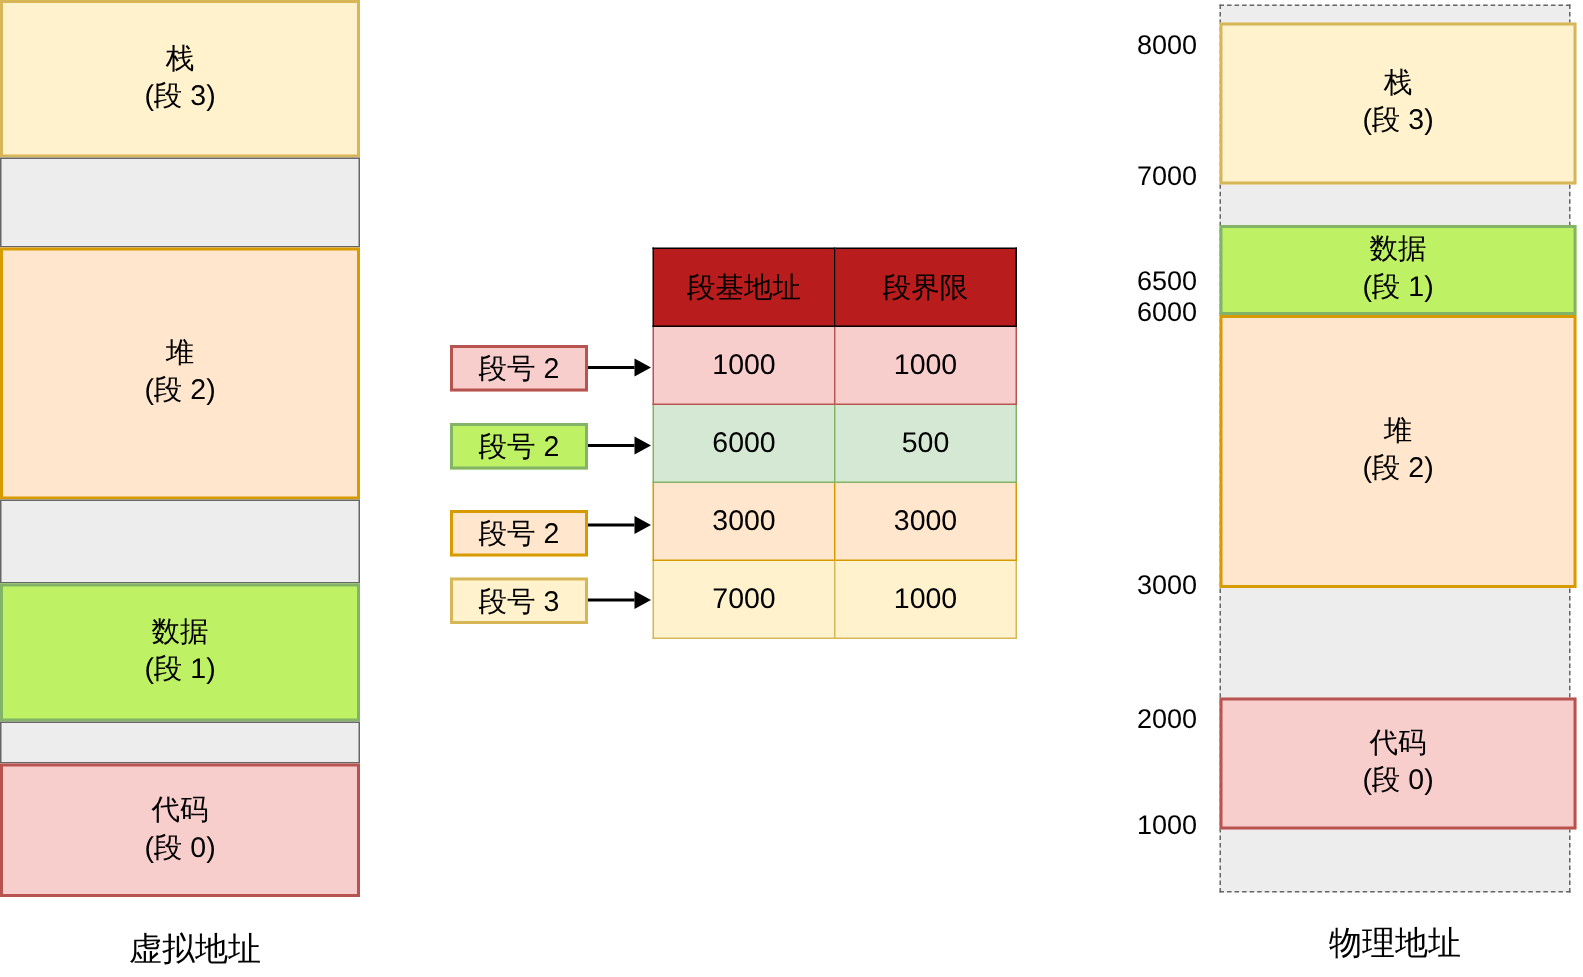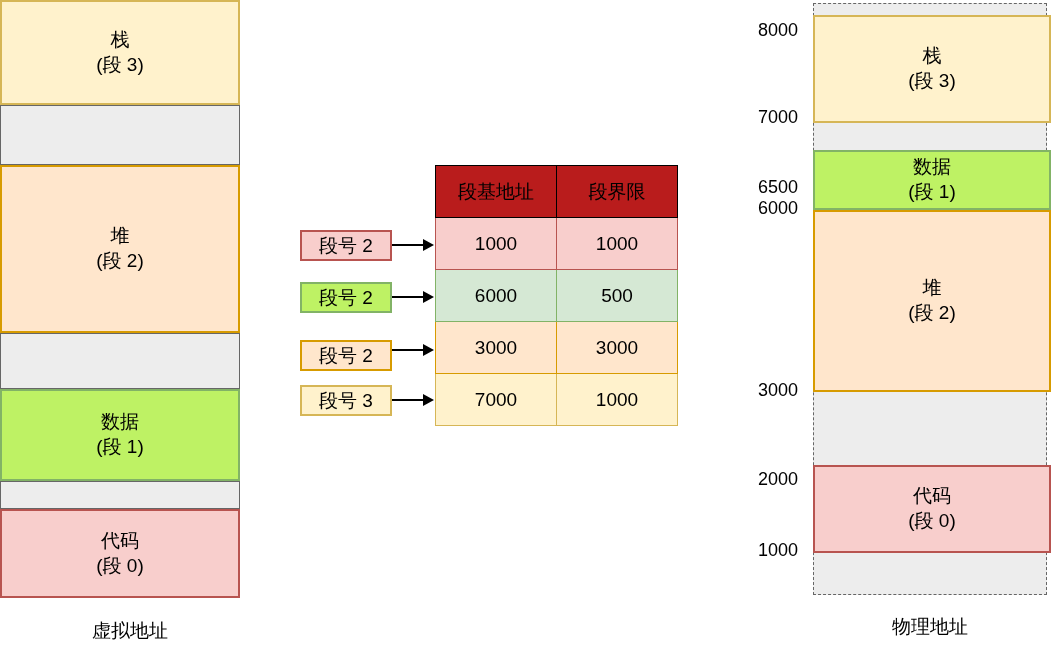--- a/index.html
+++ b/index.html
@@ -12,21 +12,21 @@
     display:flex;flex-direction:column;align-items:center;justify-content:center;
     font-size:19px;line-height:1.3;text-align:center;
   }
   .yellow{background:#FFF2CC;border:2px solid #D6B656;}
   .orange{background:#FFE6CC;border:2px solid #D79B00;}
   .green {background:#bef264;border:2px solid #82B366;}
   .red   {background:#F8CECC;border:2px solid #B85450;}
   .gray  {background:#EDEDED;border:1px solid #666666;}
 
   .caption{
-    position:absolute;font-size:19px;text-align:center;
+    position:absolute;font-size:22px;text-align:center;
   }
 
   
   .seg-label{
     position:absolute;left:300px;width:92px;height:31px;box-sizing:border-box;
     display:flex;align-items:center;justify-content:center;font-size:19px;
   }
   .arrow{
     position:absolute;height:2px;background:#000;
   }

